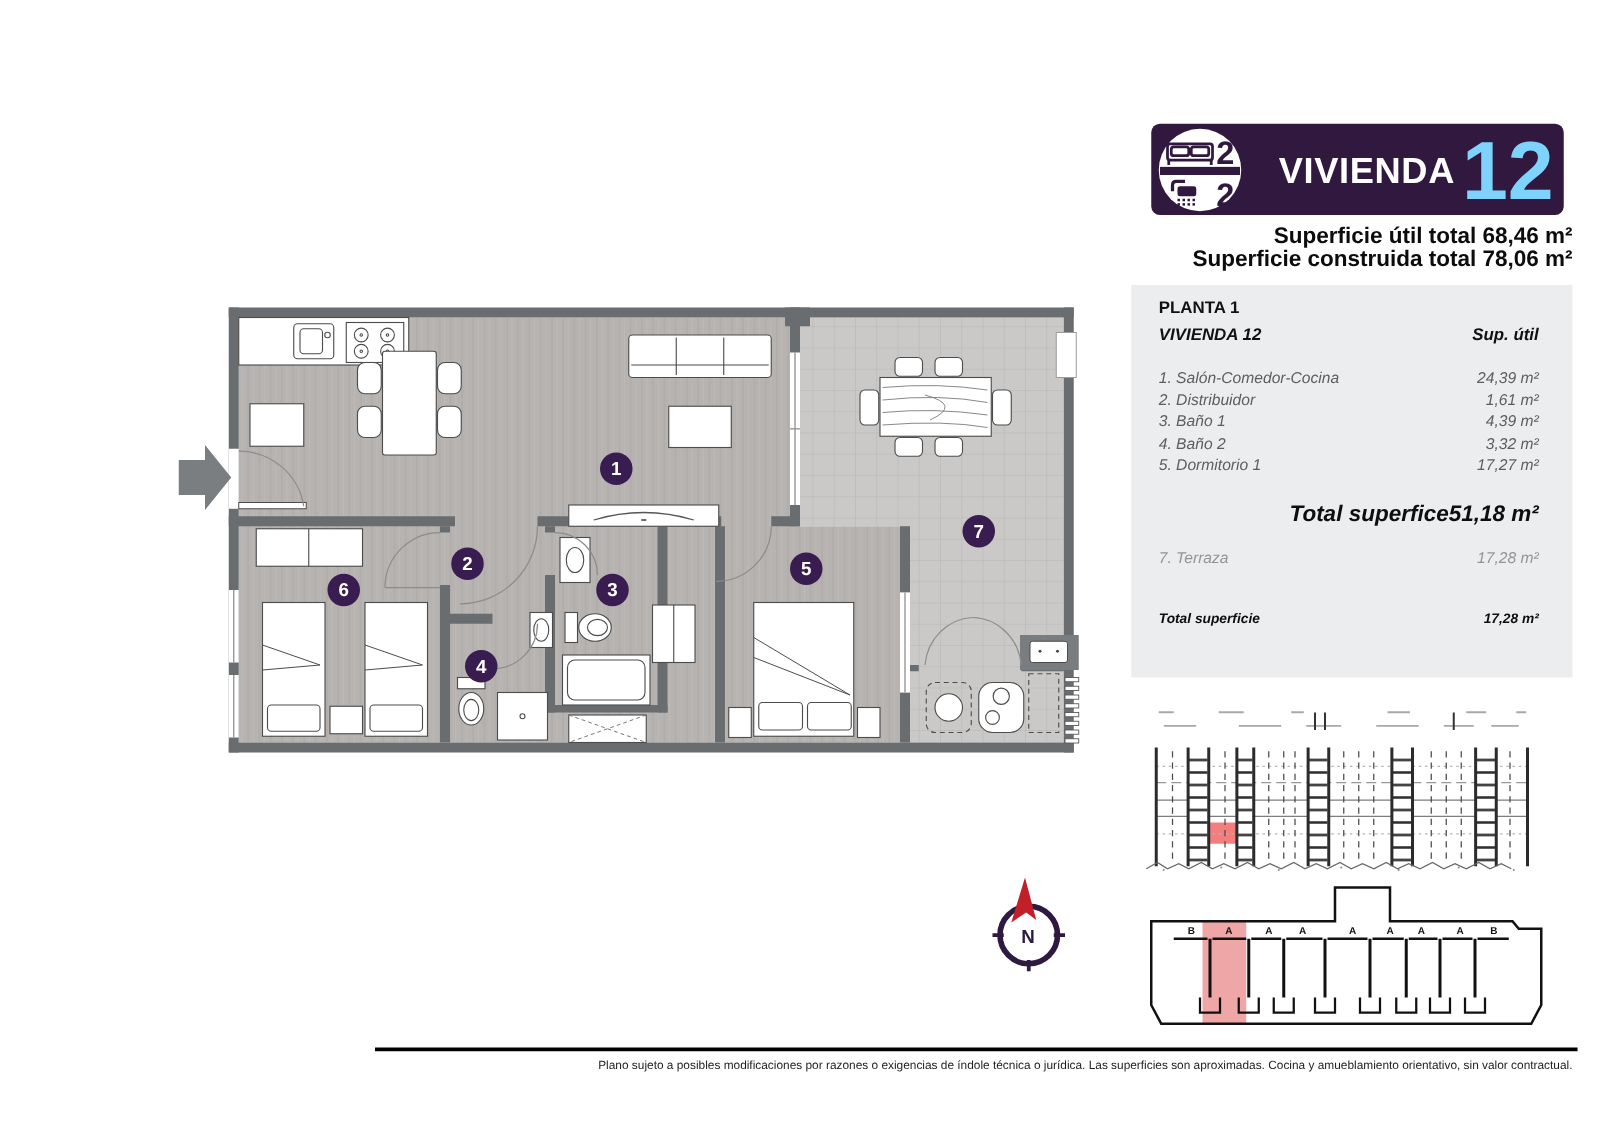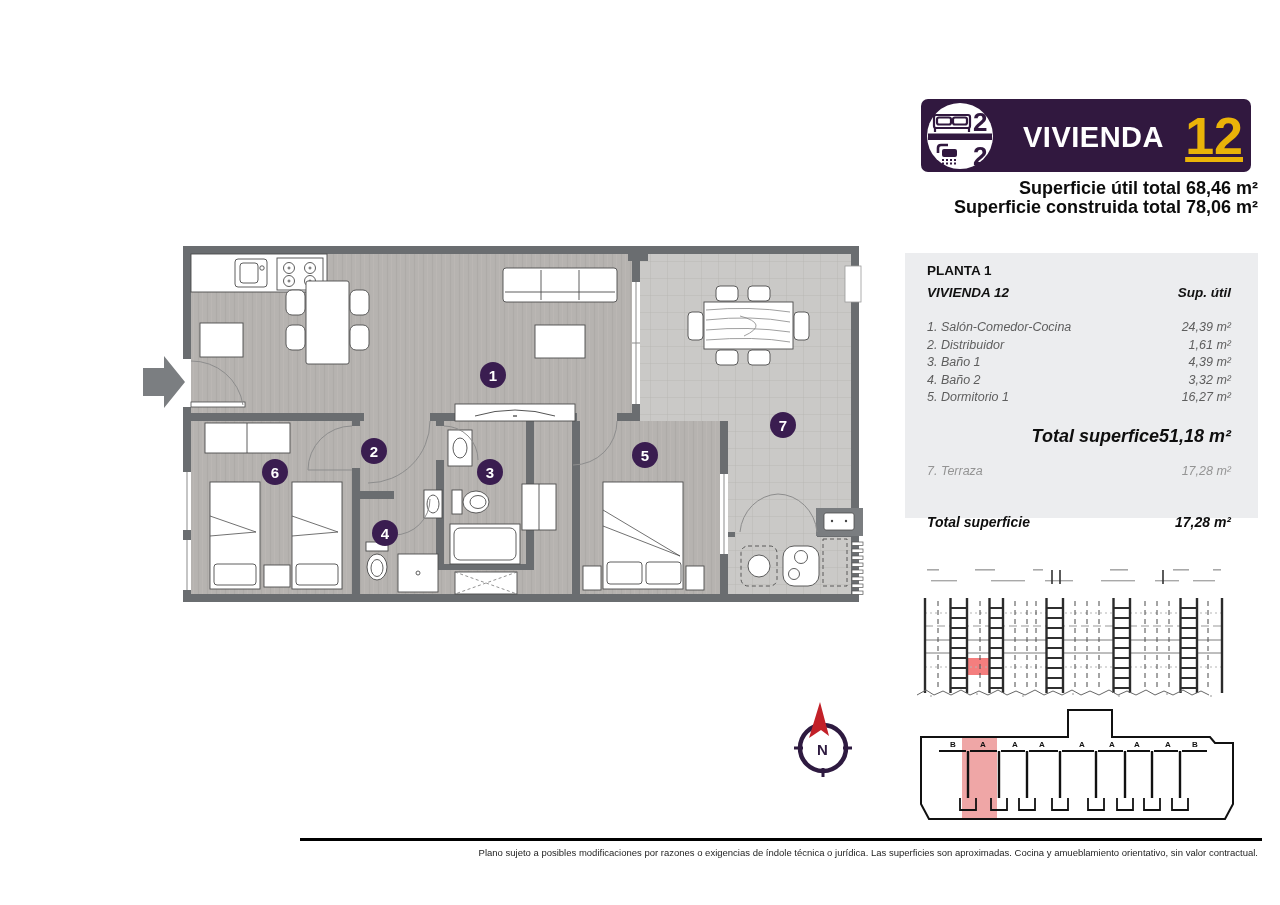--- a/index.html
+++ b/index.html
@@ -5,37 +5,37 @@
   html,body{margin:0;padding:0;background:#fff;}
   body{width:1280px;height:905px;position:relative;overflow:hidden;
        font-family:"Liberation Sans",sans-serif;color:#111;}
   .abs{position:absolute;}
 
   
   .badge{left:921px;top:99px;width:330px;height:73px;background:#31183f;border-radius:7px;}
   .badge-circle{left:6px;top:4px;width:66px;height:66px;background:#fff;border-radius:50%;}
   .badge-num2{color:#31183f;font-weight:bold;font-size:26px;line-height:26px;}
   .badge-title{left:102px;top:22px;color:#fff;font-weight:bold;font-size:29px;letter-spacing:.5px;}
-  .badge-big{right:8px;top:2px;color:#eab308;font-weight:bold;font-size:52px;line-height:70px;text-decoration:underline;}
+  .badge-big{right:8px;top:2px;color:#7dd3fc;font-weight:bold;font-size:66px;line-height:70px;}
 
   .surf{right:22px;text-align:right;font-weight:bold;font-size:18px;color:#0c0c0c;}
 
   
-  .panel{left:905px;top:228px;width:353px;height:265px;background:#ecedef;margin-top:25px;}
+  .panel{left:905px;top:228px;width:353px;height:314px;background:#ecedef;}
   .panel-inner{position:absolute;left:22px;right:27px;top:10px;font-size:12.5px;}
   .planta{font-weight:bold;font-size:13.5px;margin-bottom:7px;}
   .unit-row{display:flex;justify-content:space-between;font-weight:bold;font-style:italic;
             font-size:13.5px;margin-bottom:19px;}
   .room-row{display:flex;justify-content:space-between;font-style:italic;color:#5e5e5e;
             line-height:17.5px;}
   .subtotal{display:flex;justify-content:flex-end;font-style:italic;font-weight:bold;
             color:#0e0e0e;margin-top:19px;font-size:18px;}
   .terr-row{display:flex;justify-content:space-between;font-style:italic;color:#949494;margin-top:17px;gap:26px;}
   .total{display:flex;justify-content:space-between;font-style:italic;font-weight:bold;
-         color:#0e0e0e;margin-top:36px;font-size:14px;}
+         color:#0e0e0e;margin-top:36px;font-size:11px;}
 
   
   .room-marker{width:26px;height:26px;border-radius:50%;background:#3a1d50;color:#fff;
                font-weight:bold;font-size:15px;display:flex;align-items:center;justify-content:center;}
 
   
   .unit-letter{font-size:8px;font-weight:bold;color:#111;width:10px;text-align:center;}
 
   .compass-n{color:#2e1a40;font-weight:bold;font-size:15px;}
 
@@ -100,21 +100,21 @@
     <div class="room-row">
       <span>3. Baño 1</span>
         <span>4,39 m²</span>
       </div>
     <div class="room-row">
       <span>4. Baño 2</span>
         <span>3,32 m²</span>
       </div>
     <div class="room-row">
       <span>5. Dormitorio 1</span>
-        <span>16,27 m²</span>
+        <span>17,27 m²</span>
       </div>
     <div class="subtotal">
       <span>Total superfice</span>
         <span>51,18 m²</span>
       </div>
     <div class="terr-row">
       <span>7. Terraza</span>
         <span>17,28 m²</span>
       </div>
     <div class="total">

